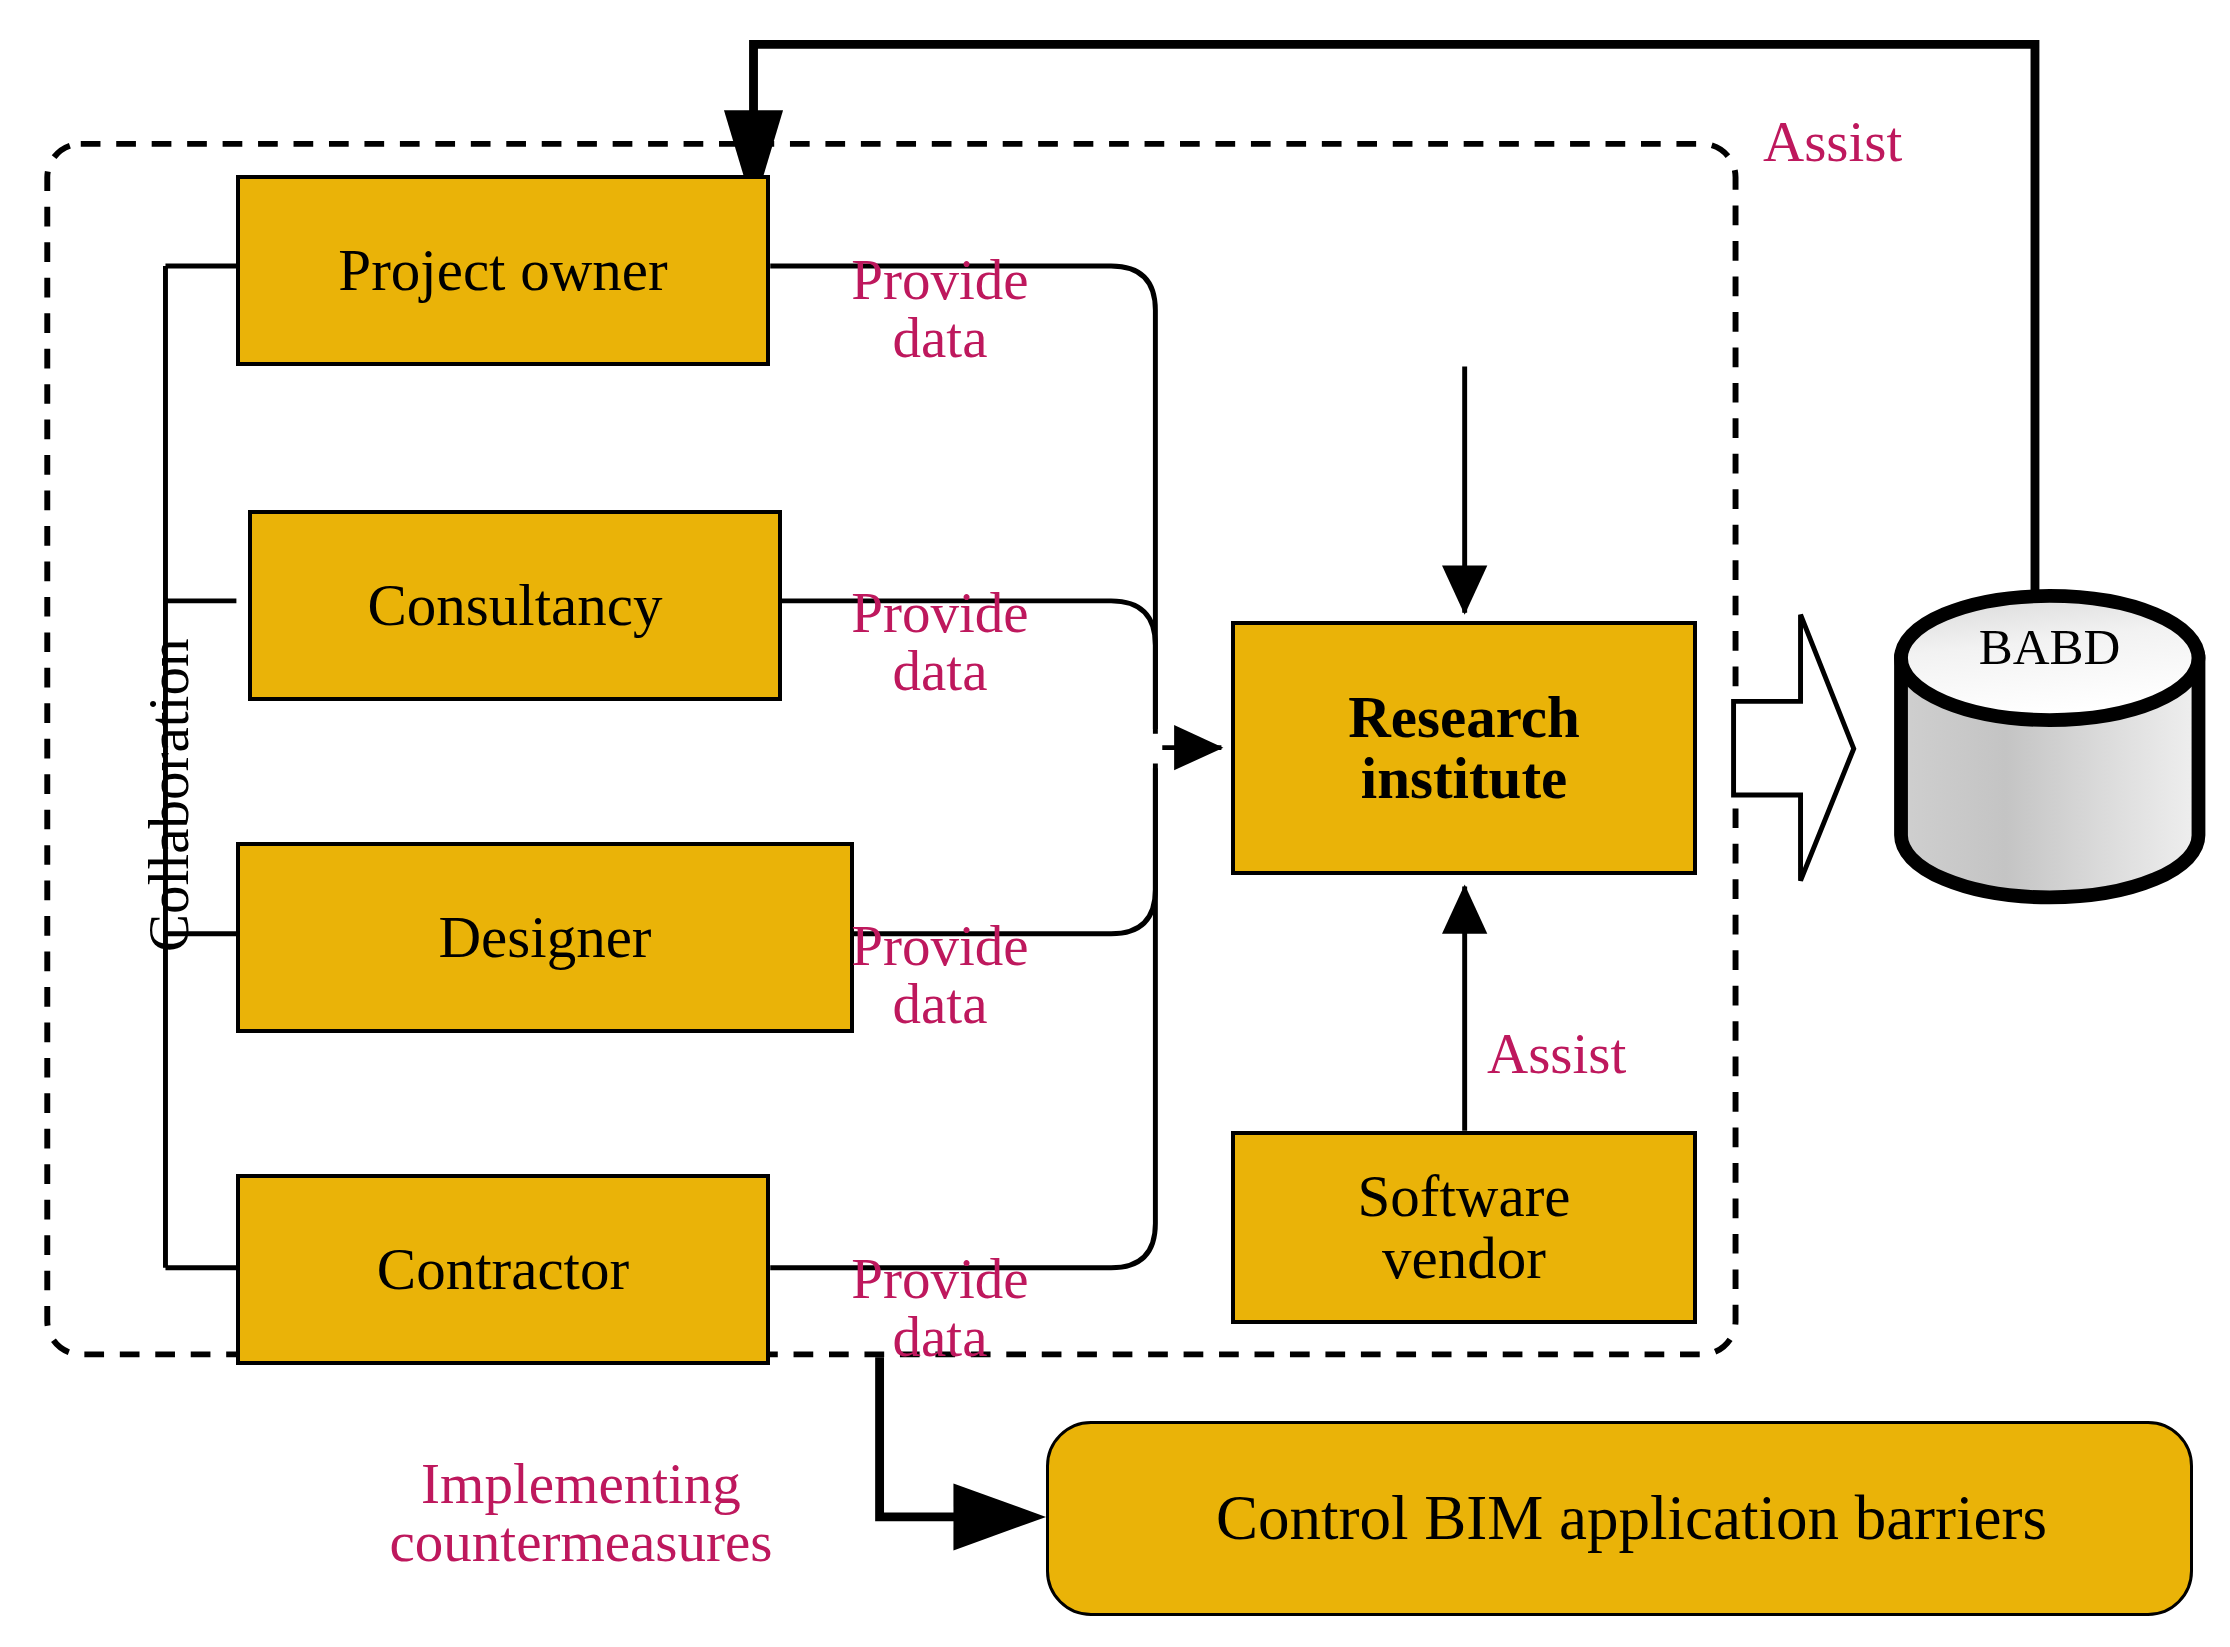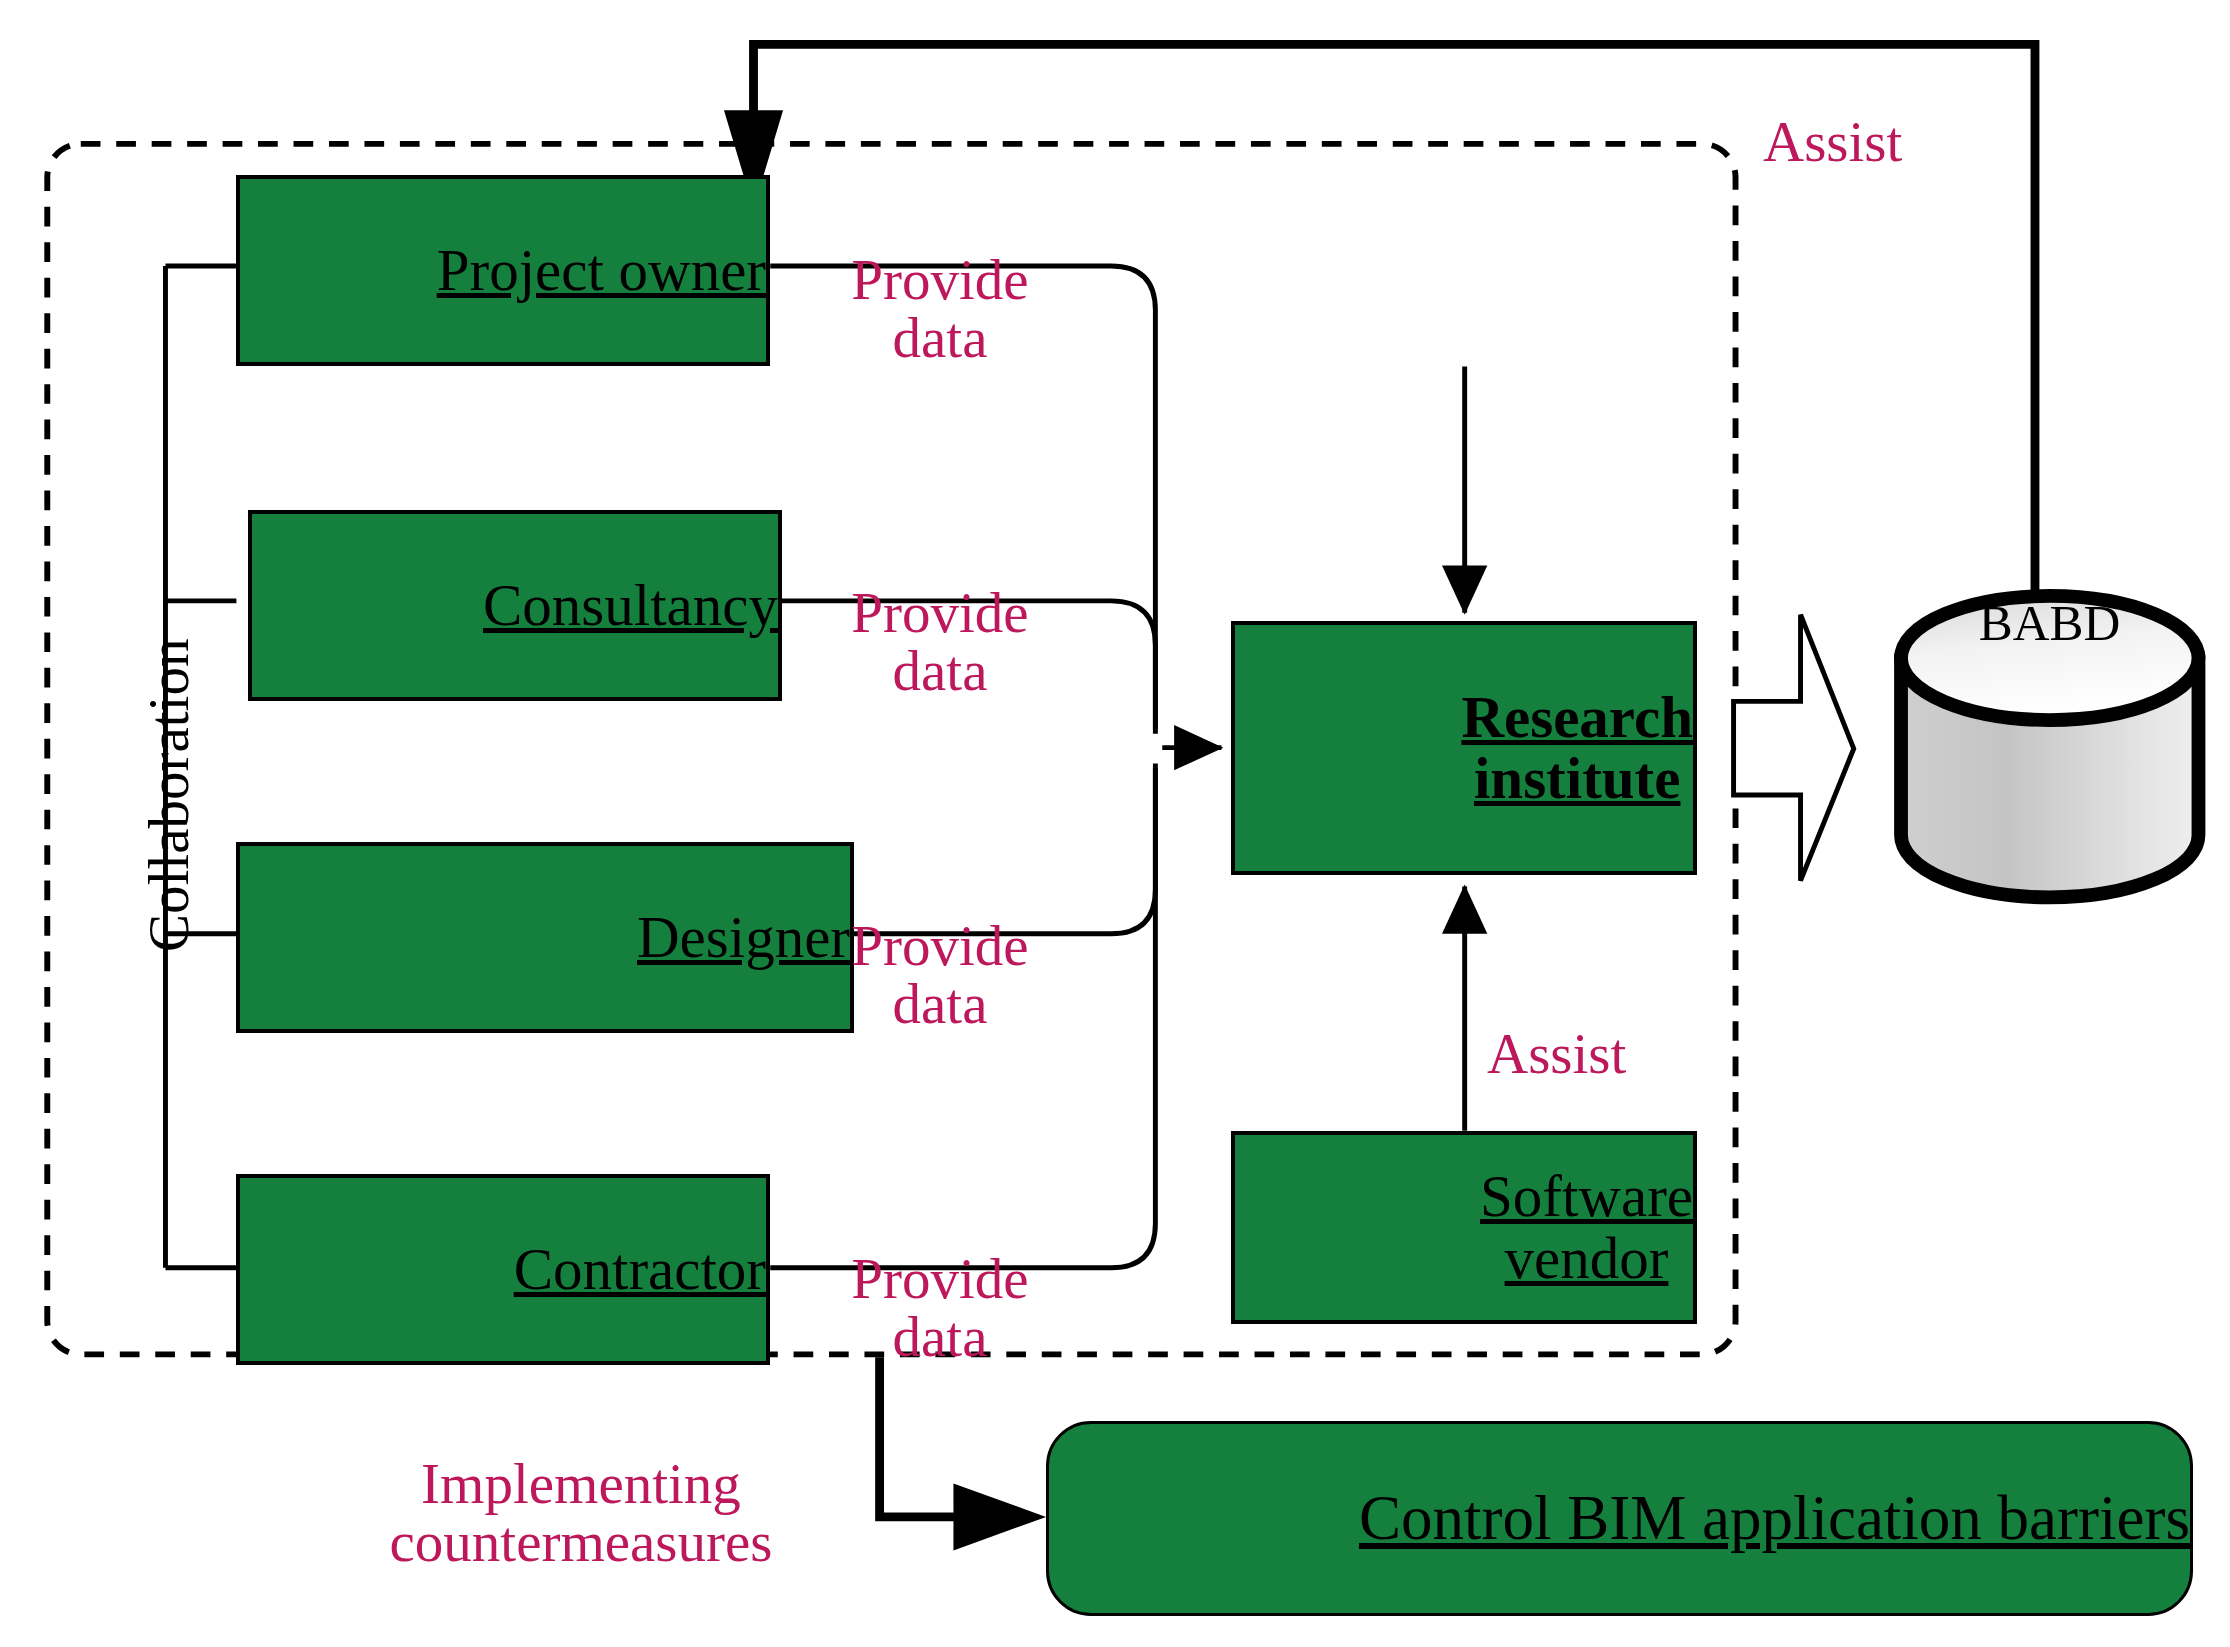--- a/index.html
+++ b/index.html
@@ -22,29 +22,28 @@
     position: absolute;
     left: 0;
     top: 0;
     width: 2230px;
     height: 1647px;
     pointer-events: none;
   }
   .node {
     position: absolute;
     box-sizing: border-box;
-    background: #15803d;
+    background: #eab308;
     border: 4.9px solid #000000;
     display: flex;
     align-items: center;
-    justify-content: flex-end;
+    justify-content: center;
     text-align: center;
     line-height: 1.04;
     color: #000;
-    text-decoration: underline;
   }
   .node.rounded {
     border-radius: 45px;
     border-width: 3.9px;
   }
   .label {
     position: absolute;
     color: #be185d;
     text-align: center;
     line-height: 1.02;
@@ -143,21 +142,21 @@
 
   <div class="node fs-box" style="left:1231px; top:1131px; width:466px; height:193px; white-space:pre-line;">
     <span>Software
 vendor</span>
   </div>
 
   <div class="node rounded fs-big" style="left:1046px; top:1421px; width:1147px; height:195px;">
     <span>Control BIM application barriers</span>
   </div>
 
-  <div class="cyl-label fs-cyl" style="left:1901px; top:594px; width:297px;">
+  <div class="cyl-label fs-cyl" style="left:1901px; top:618px; width:297px;">
     <span>BABD</span>
   </div>
 
   <div class="label fs-lbl" style="left:808px; top:193px; width:264px;">
     <span>Provide
 data</span>
   </div>
 
   <div class="label fs-lbl" style="left:808px; top:526px; width:264px;">
     <span>Provide

